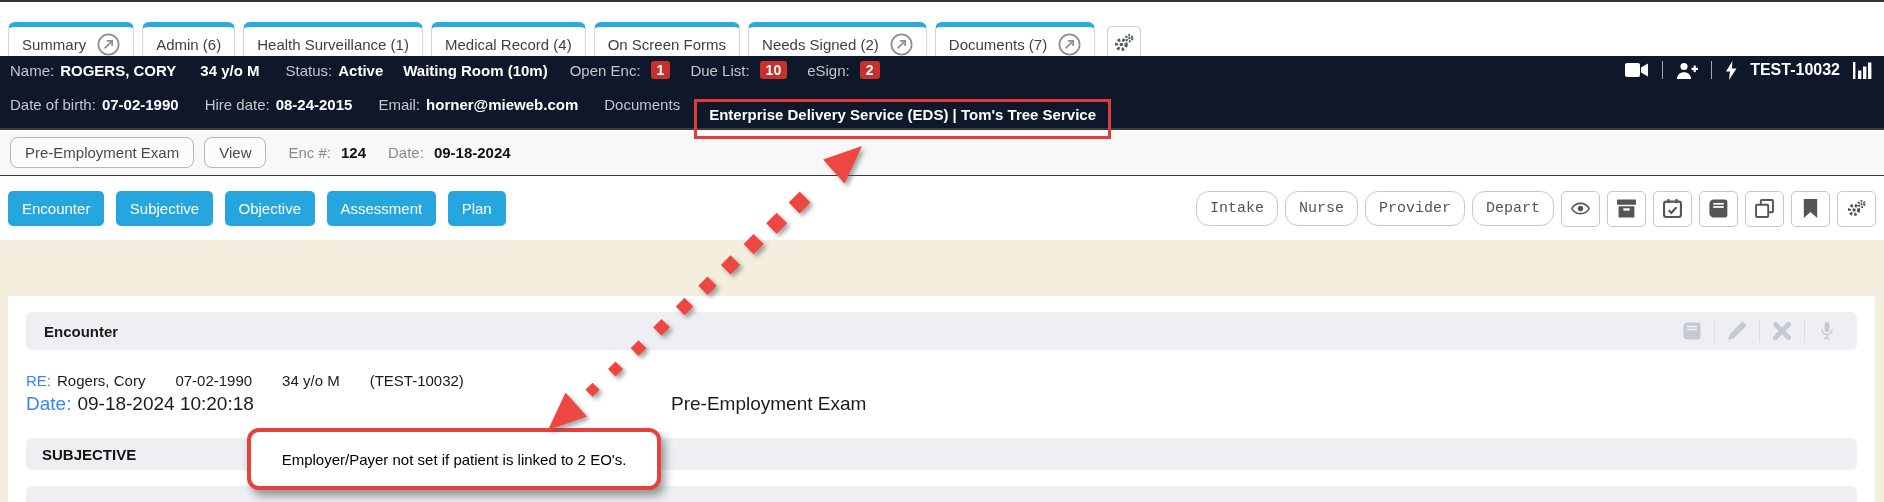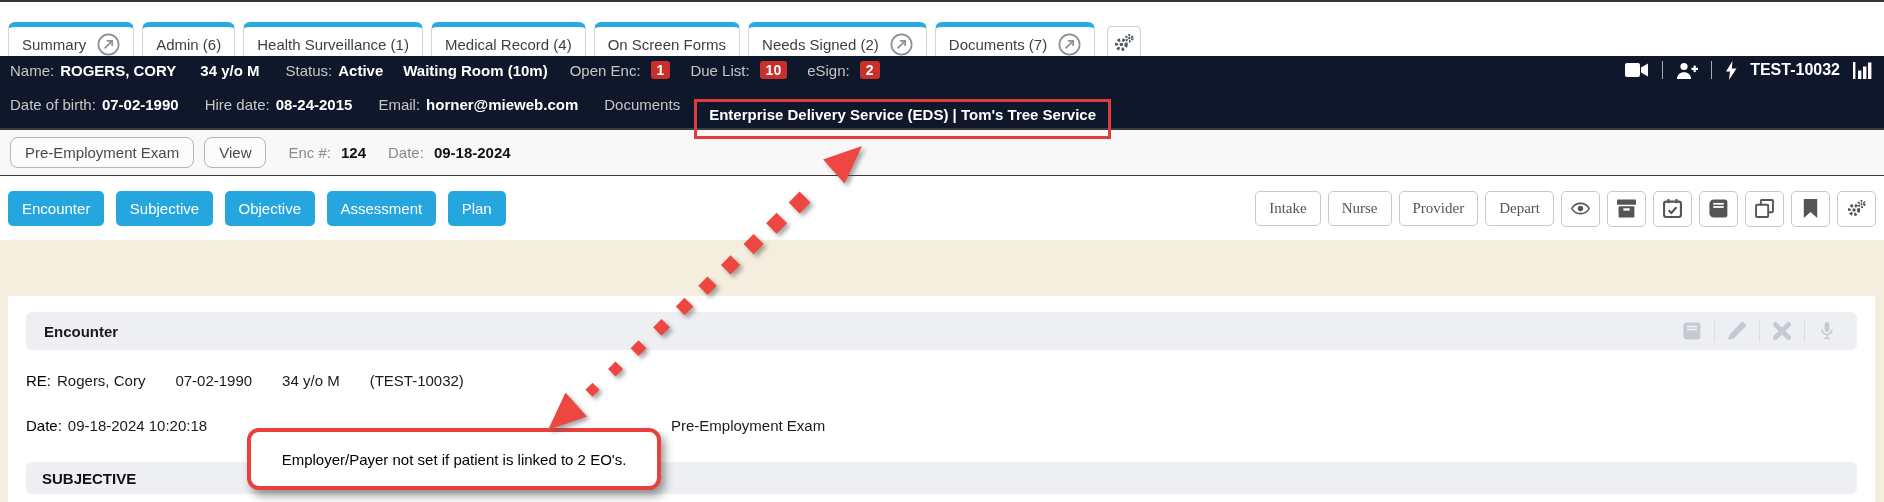--- a/index.html
+++ b/index.html
@@ -46,43 +46,43 @@
   .chip { border:1px solid #b5b5b5; border-radius:8px; background:#fcfcfc; color:#4a4a4a;
           padding:6px 14px; font-size:15px; cursor:pointer; }
   .glabel2 { color:#8a8a8a; margin:0 6px 0 12px; }
   .encval { font-weight:bold; color:#111; }
 
   
   .navrow { position:absolute; top:177px; height:63px; left:0; right:0; background:#fff;
             display:flex; align-items:center; justify-content:space-between; padding:0 8px; }
   .bluebtn { background:#25a6df; color:#fff; border:none; border-radius:5px; padding:9px 14px;
              font-size:15px; margin-right:7px; cursor:pointer; font-family:inherit; }
-  .whitebtn { background:#fff; border:1px solid #c8c8c8; border-radius:5px; padding:8px 13px;
-              font-size:15px; color:#555; margin-left:7px; cursor:pointer; font-family:Liberation Serif, serif; }
+  .whitebtn { background:#fff; border:1px solid #c8c8c8; border-radius:13px; padding:8px 13px;
+              font-size:15px; color:#555; margin-left:7px; cursor:pointer; font-family:Liberation Mono, monospace; }
   .iconbtn { background:#fff; border:1px solid #c8c8c8; border-radius:5px; padding:0 9px; height:36px;
              color:#555; margin-left:7px; cursor:pointer; display:inline-flex; align-items:center; }
   .iconbtn svg { width:19px; height:19px; }
 
   
   .content { position:absolute; top:240px; bottom:0; left:0; right:0; background:#f3eedd; }
   .links-row { text-align:right; padding:13px 7px 0 0; font-size:15px; color:#222; }
   .links-row a { color:#222; text-decoration:underline; cursor:pointer; }
   .links-row .lsep { margin:0 5px; text-decoration:none; }
 
   .panel { position:absolute; top:56px; left:8px; right:9px; bottom:0; background:#fff; }
   .panel-header { margin:16px 18px 0; height:38px; background:#edeff3; border-radius:6px;
                   display:flex; align-items:center; justify-content:space-between; padding:0 8px 0 18px; }
   .panel-header .title { font-weight:bold; font-size:15px; color:#1b1b1b; }
   .hdr-icons { display:flex; align-items:center; color:#c5c9d1; height:100%; }
   .hicon { padding:0 13px; display:flex; align-items:center; height:60%; border-left:1px solid #dcdee3; cursor:pointer; }
   .hicon:first-child { border-left:none; }
   .hicon svg { width:18px; height:18px; }
   .re-line { margin:22px 18px 0; font-size:15px; color:#1b1b1b; display:flex; gap:30px; }
-  .re-line .lab, .date-line .lab { color:#000000; margin-right:6px; }
-  .date-line { margin:28px 18px 0; font-size:15px; color:#1b1b1b; position:relative; height:18px; }
+  .re-line .lab, .date-line .lab { color:#3b82f6; margin-right:6px; }
+  .date-line { margin:4px 18px 0; font-size:19px; color:#1b1b1b; position:relative; height:18px; }
   .enc-type { position:absolute; left:645px; top:0; color:#1b1b1b; }
   .section-bar { margin:27px 18px 0; height:32px; background:#edeff3; border-radius:6px;
                  display:flex; align-items:center; padding:0 16px; font-weight:bold; font-size:15px; color:#111; }
   .section-bar.partial { margin-top:16px; height:30px; }
 
   
   .annotation { position:absolute; left:247px; top:428px; width:414px; height:62px; background:#fff;
                 border:4px solid #e8403c; border-radius:12px; box-shadow:4px 6px 9px rgba(40,40,40,.45);
                 z-index:40; display:flex; align-items:center; justify-content:center;
                 font-size:15px; color:#000; text-align:center; padding:0 8px; }

